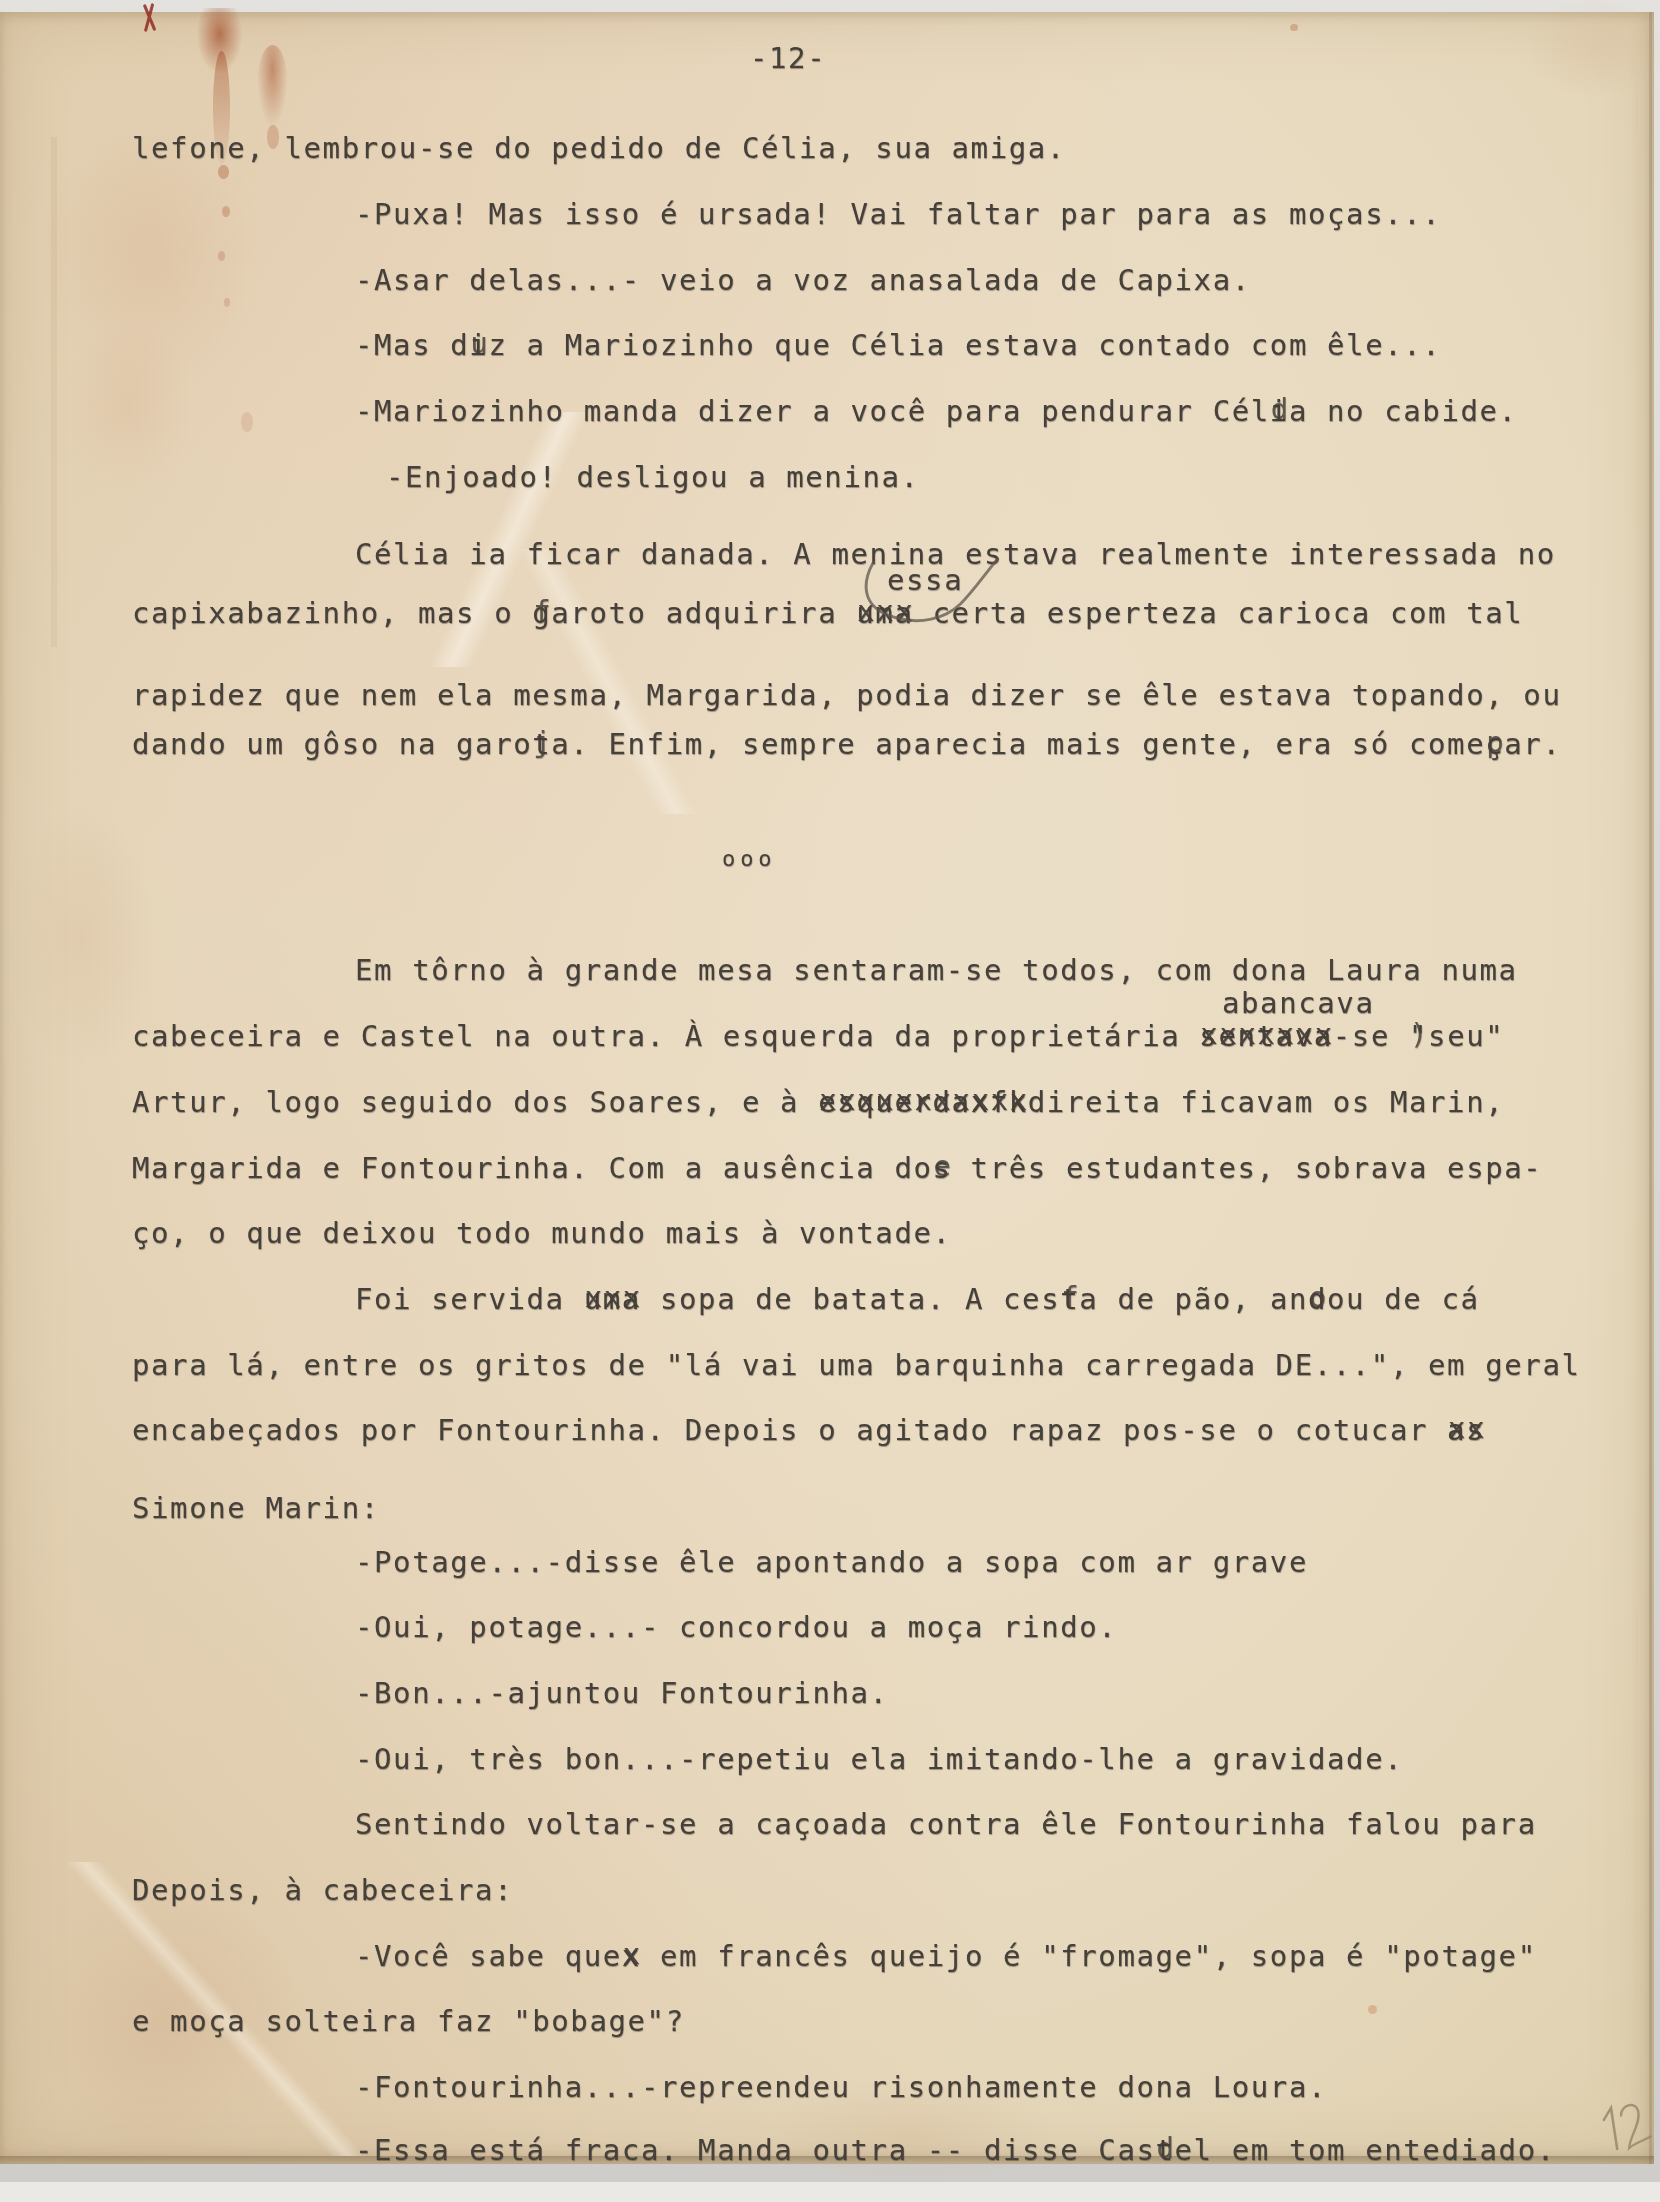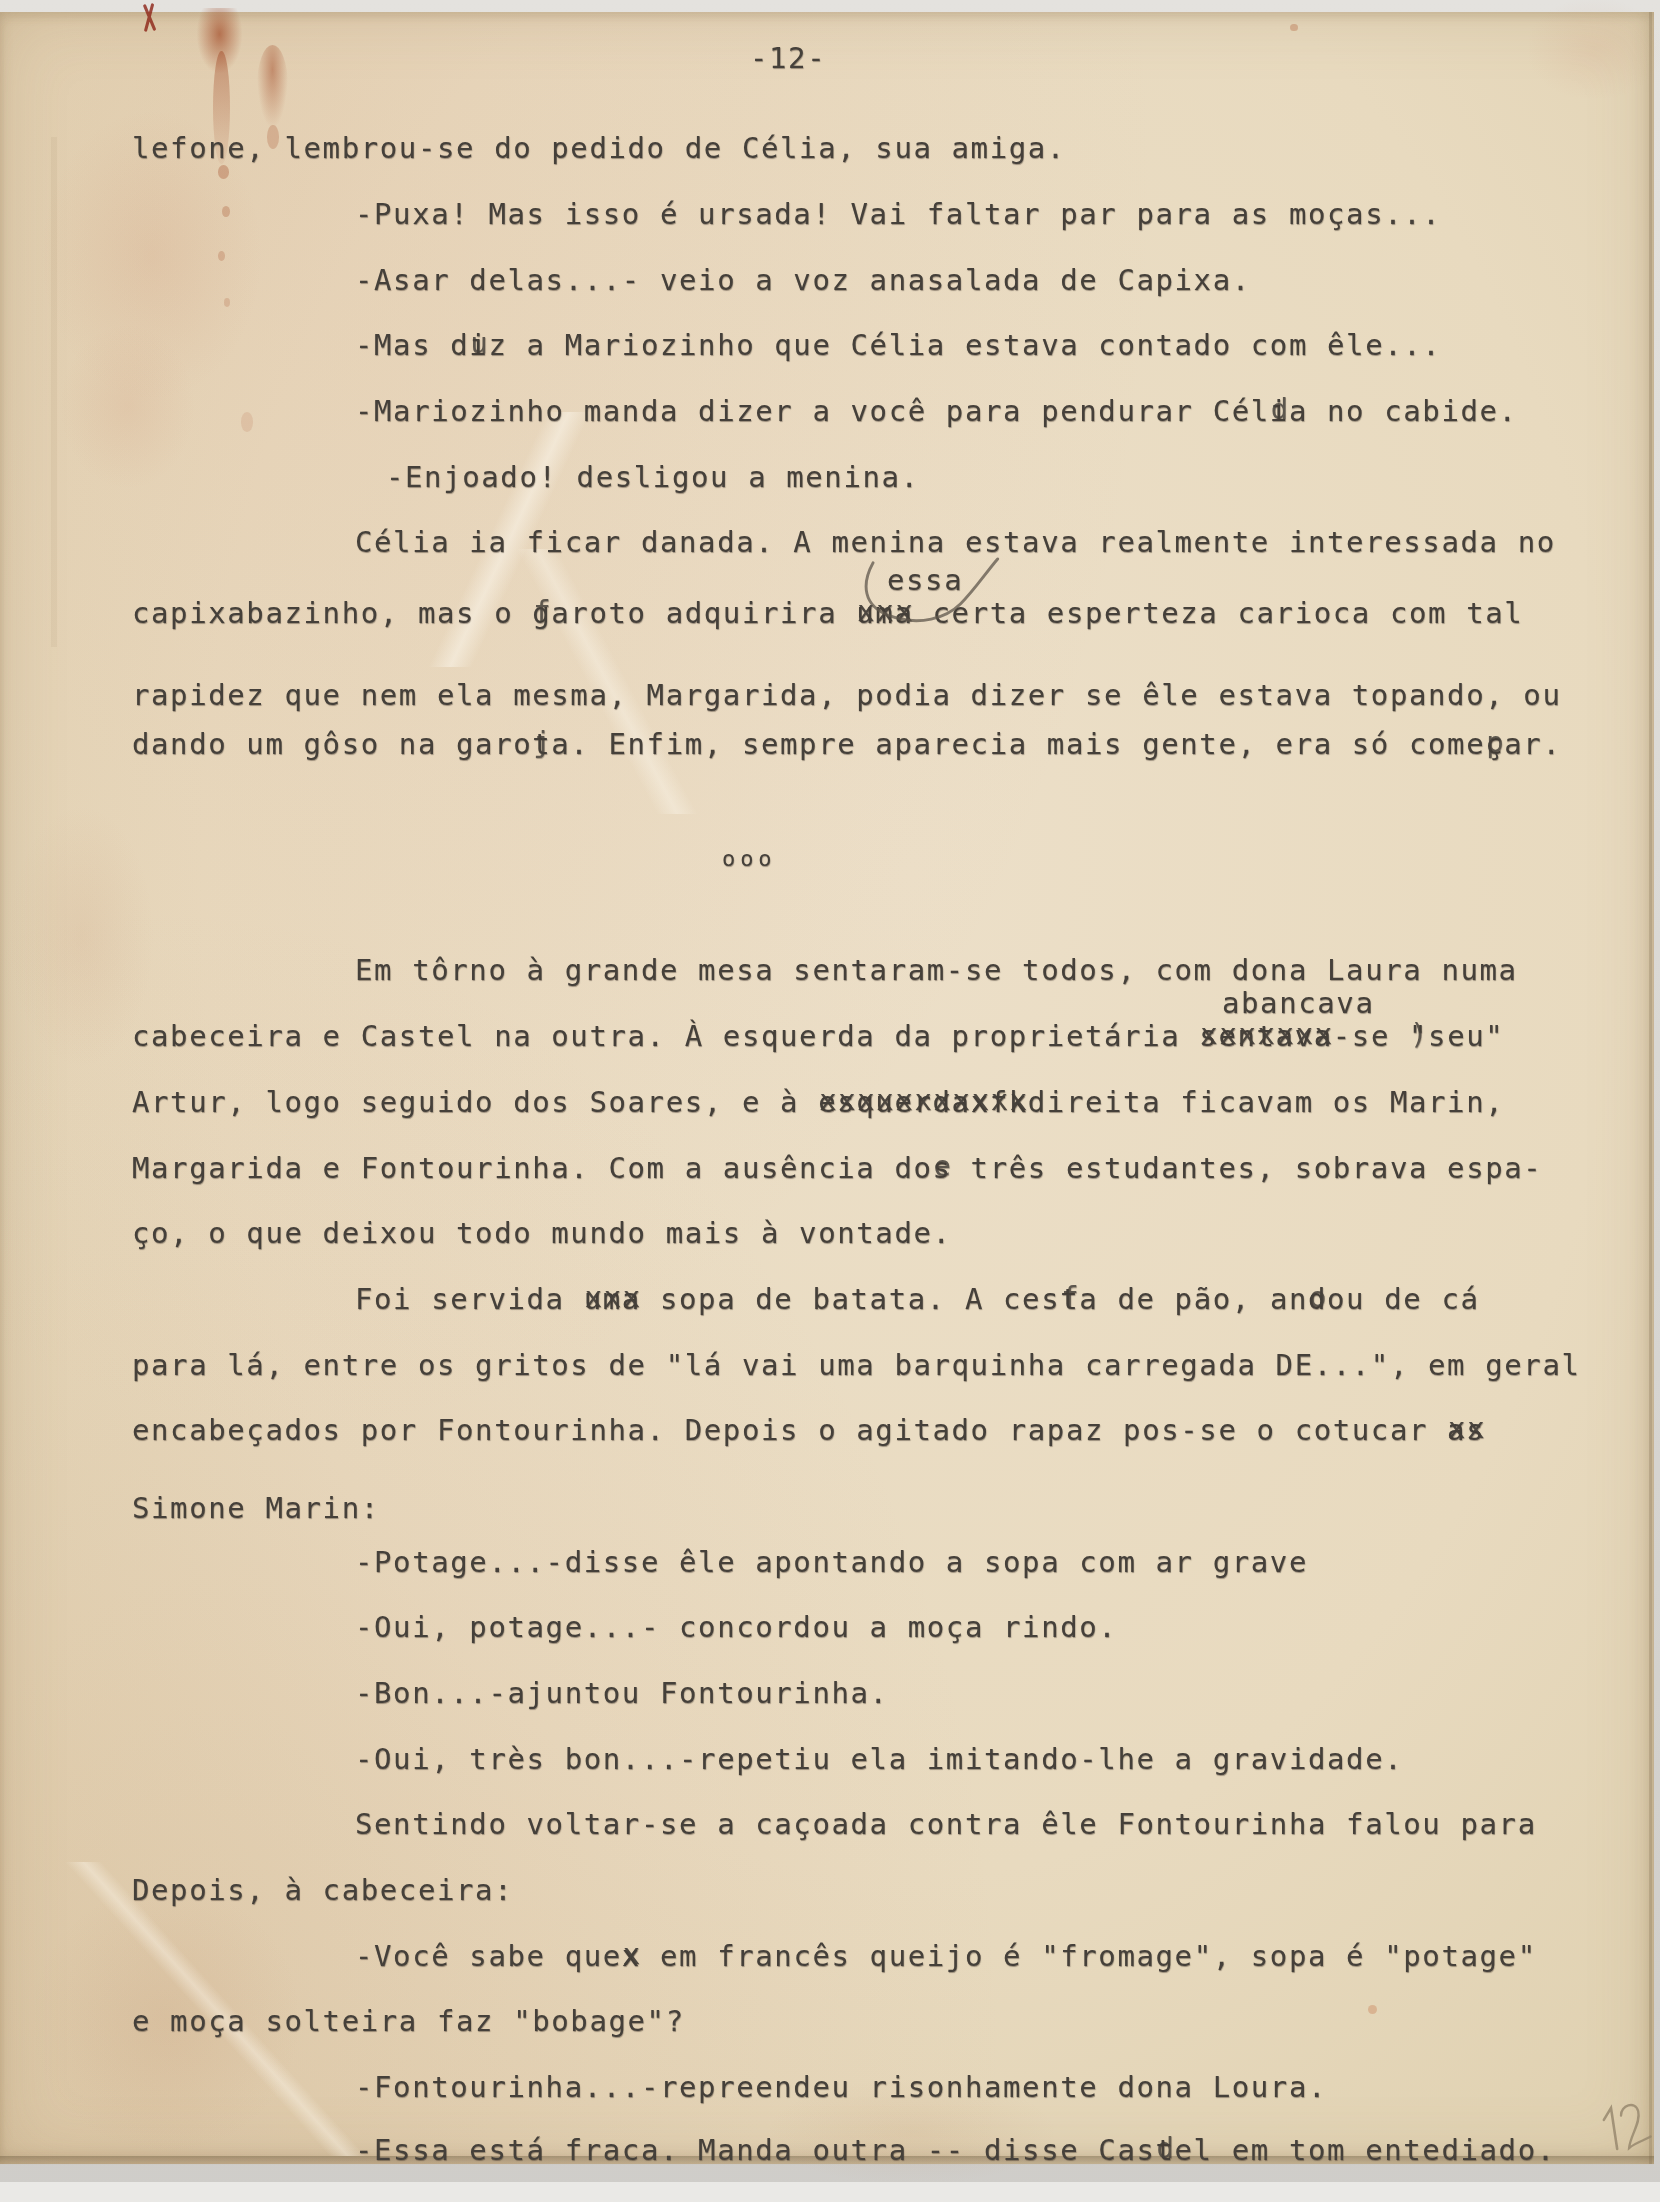--- a/index.html
+++ b/index.html
@@ -74,21 +74,21 @@
   <div id="paper-right-edge"></div>
 
   <div id="text-layer">
       <div class="tline" style="left: 750px; top: 41px;">-12-</div>
       <div class="tline" style="left: 132px; top: 131px;">lefone, lembrou-se do pedido de Célia, sua amiga.</div>
       <div class="tline" style="left: 355px; top: 197px;">-Puxa! Mas isso é ursada! Vai faltar par para as moças...</div>
       <div class="tline" style="left: 355px; top: 263px;">-Asar delas...- veio a voz anasalada de Capixa.</div>
       <div class="tline" style="left: 355px; top: 328px;">-Mas d<span class="ov">i<span class="ovx">u</span></span>z a Mariozinho que Célia estava contado com êle...</div>
       <div class="tline" style="left: 355px; top: 394px;">-Mariozinho manda dizer a você para pendurar Cél<span class="ov">i<span class="ovx">d</span></span>a no cabide.</div>
       <div class="tline" style="left: 338px; top: 460px; margin-left: 48px;">-Enjoado! desligou a menina.</div>
-      <div class="tline" style="left: 355px; top: 525px;">Célia ia ficar danada. A menina estava realmente interessada no</div>
+      <div class="tline" style="left: 355px; top: 537px;">Célia ia ficar danada. A menina estava realmente interessada no</div>
       <div class="tline" style="left: 887px; top: 563px;">essa</div>
       <div class="tline" style="left: 132px; top: 596px;">capixabazinho, mas o <span class="ov">g<span class="ovx">f</span></span>aroto adquirira <span class="ov struck">uma<span class="ovx">xxx</span></span> certa esperteza carioca com tal</div>
       <div class="tline" style="left: 132px; top: 678px;">rapidez que nem ela mesma, Margarida, podia dizer se êle estava topando, ou</div>
       <div class="tline" style="left: 132px; top: 727px;">dando um gôso na garo<span class="ov">t<span class="ovx">j</span></span>a. Enfim, sempre aparecia mais gente, era só come<span class="ov">ç<span class="ovx">p</span></span>ar.</div>
       <div class="tline sep" style="left: 722px; top: 841px;">ooo</div>
       <div class="tline" style="left: 355px; top: 953px;">Em tôrno à grande mesa sentaram-se todos, com dona Laura numa</div>
       <div class="tline" style="left: 1222px; top: 986px;">abancava</div>
       <div class="tline" style="left: 132px; top: 1019px;">cabeceira e Castel na outra. À esquerda da proprietária <span class="ov struck">sentava<span class="ovx">xxxxxxx</span></span>-se <span class="ov">"<span class="ovx">)</span></span>seu"</div>
       <div class="tline" style="left: 132px; top: 1085px;">Artur, logo seguido dos Soares, e à <span class="ov struck">esquerdaxfk<span class="ovx">xxxxxxxxxxx</span></span>direita ficavam os Marin,</div>
       <div class="tline" style="left: 132px; top: 1151px;">Margarida e Fontourinha. Com a ausência do<span class="ov">s<span class="ovx">e</span></span> três estudantes, sobrava espa-</div>

